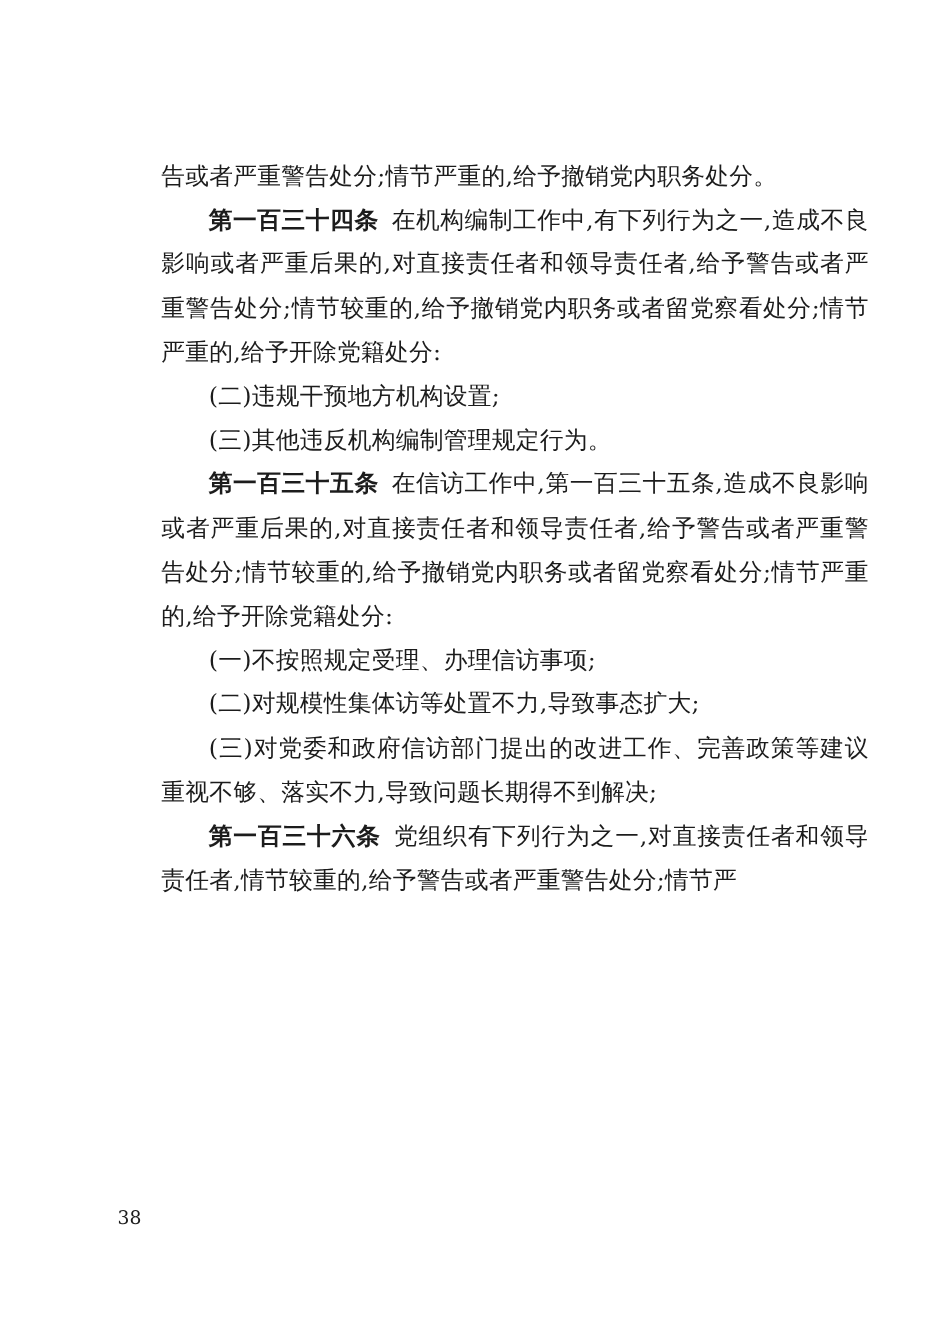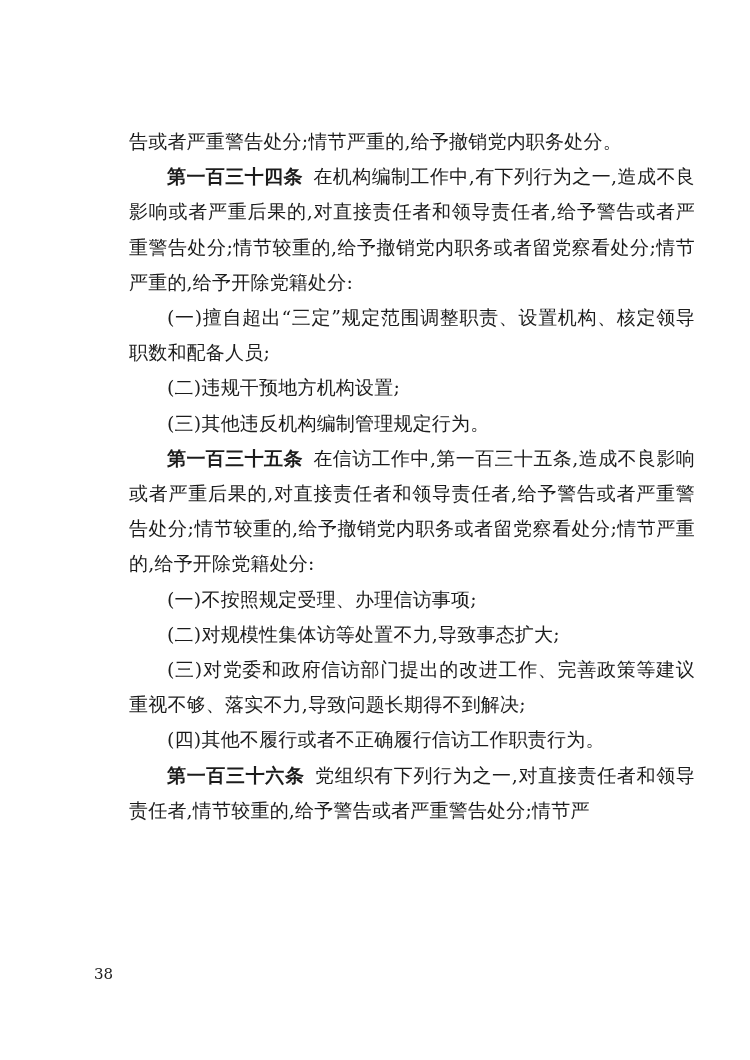--- a/index.html
+++ b/index.html
@@ -52,35 +52,33 @@
 </head>
 <body>
 
 <div class="page">
   <div class="content">
 
     <p class="para cont"><span>告或者严重警告处分;情节严重的,给予撤销党内职务处分。</span></p>
 
     <p class="para"><b class="art-num">第一百三十四条</b><span>在机构编制工作中,有下列行为之一,造成不良影响或者严重后果的,对直接责任者和领导责任者,给予警告或者严重警告处分;情节较重的,给予撤销党内职务或者留党察看处分;情节严重的,给予开除党籍处分:</span></p>
 
-    <p class="para"><span>(一)擅自超出“三定”规定范围调整职责、设置机构、核定领导职数和配备人员;</span></p>
 
     <p class="para"><span>(二)违规干预地方机构设置;</span></p>
 
     <p class="para"><span>(三)其他违反机构编制管理规定行为。</span></p>
 
     <p class="para"><b class="art-num">第一百三十五条</b><span>在信访工作中,第一百三十五条,造成不良影响或者严重后果的,对直接责任者和领导责任者,给予警告或者严重警告处分;情节较重的,给予撤销党内职务或者留党察看处分;情节严重的,给予开除党籍处分:</span></p>
 
     <p class="para"><span>(一)不按照规定受理、办理信访事项;</span></p>
 
     <p class="para"><span>(二)对规模性集体访等处置不力,导致事态扩大;</span></p>
 
     <p class="para"><span>(三)对党委和政府信访部门提出的改进工作、完善政策等建议重视不够、落实不力,导致问题长期得不到解决;</span></p>
 
-    <p class="para"><span>(四)其他不履行或者不正确履行信访工作职责行为。</span></p>
 
 
     <p class="para"><b class="art-num">第一百三十六条</b><span>党组织有下列行为之一,对直接责任者和领导责任者,情节较重的,给予警告或者严重警告处分;情节严</span></p>
 
   </div>
 
   <div class="page-number">38</div>
 </div>
 
 </body></html>

